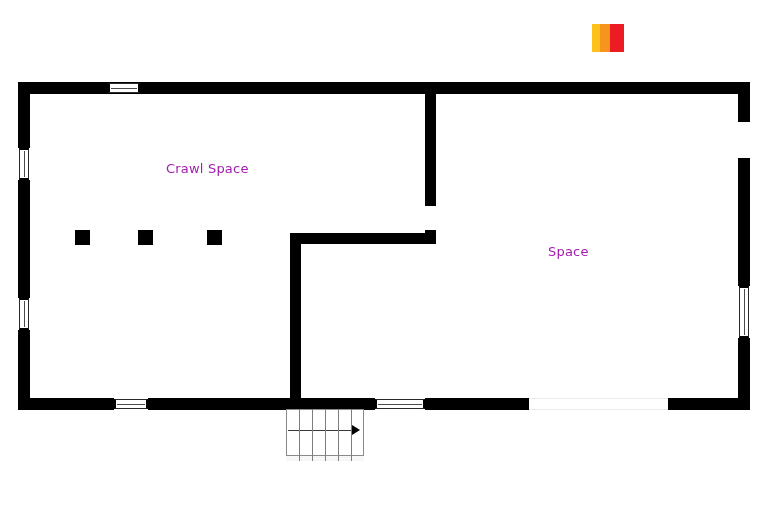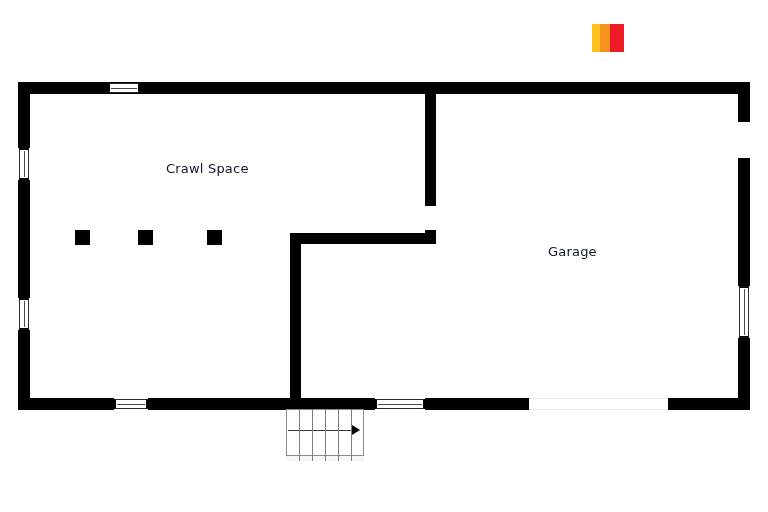--- a/index.html
+++ b/index.html
@@ -87,21 +87,21 @@
 
   
   .pillar {
     position: absolute;
     background: #000000;
   }
 
   
   .room-label {
     position: absolute;
-    color: #0f172a;
+    color: #a21caf;
     font-size: 13px;
     font-family: "DejaVu Sans", sans-serif;
     white-space: nowrap;
     letter-spacing: 0.2px;
     text-align: center;
   }
 
   
   #staircase {
     position: absolute;
@@ -208,15 +208,15 @@
     <div class="dir-line"></div>
     <div class="dir-arrow"></div>
   <div class="tread" style="left: 13px;"></div>
       <div class="tread" style="left: 26px;"></div>
       <div class="tread" style="left: 39px;"></div>
       <div class="tread" style="left: 52px;"></div>
       <div class="tread" style="left: 65px;"></div>
     </div>
 
   <div class="room-label" style="left: 166px; top: 161px;">Crawl Space</div>
-  <div class="room-label" style="left: 548px; top: 244px;">Garage</div>
+  <div class="room-label" style="left: 548px; top: 244px;">Space</div>
 
 </div>
 
 </body></html>

